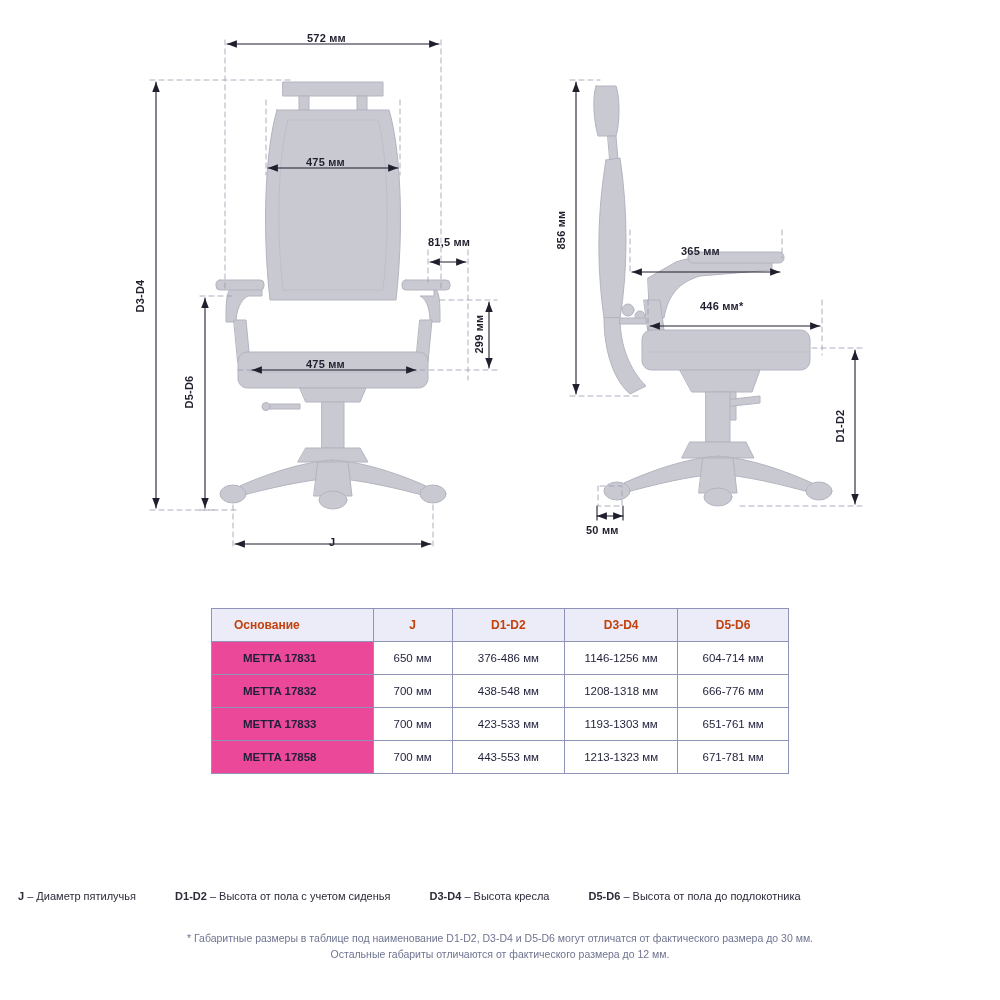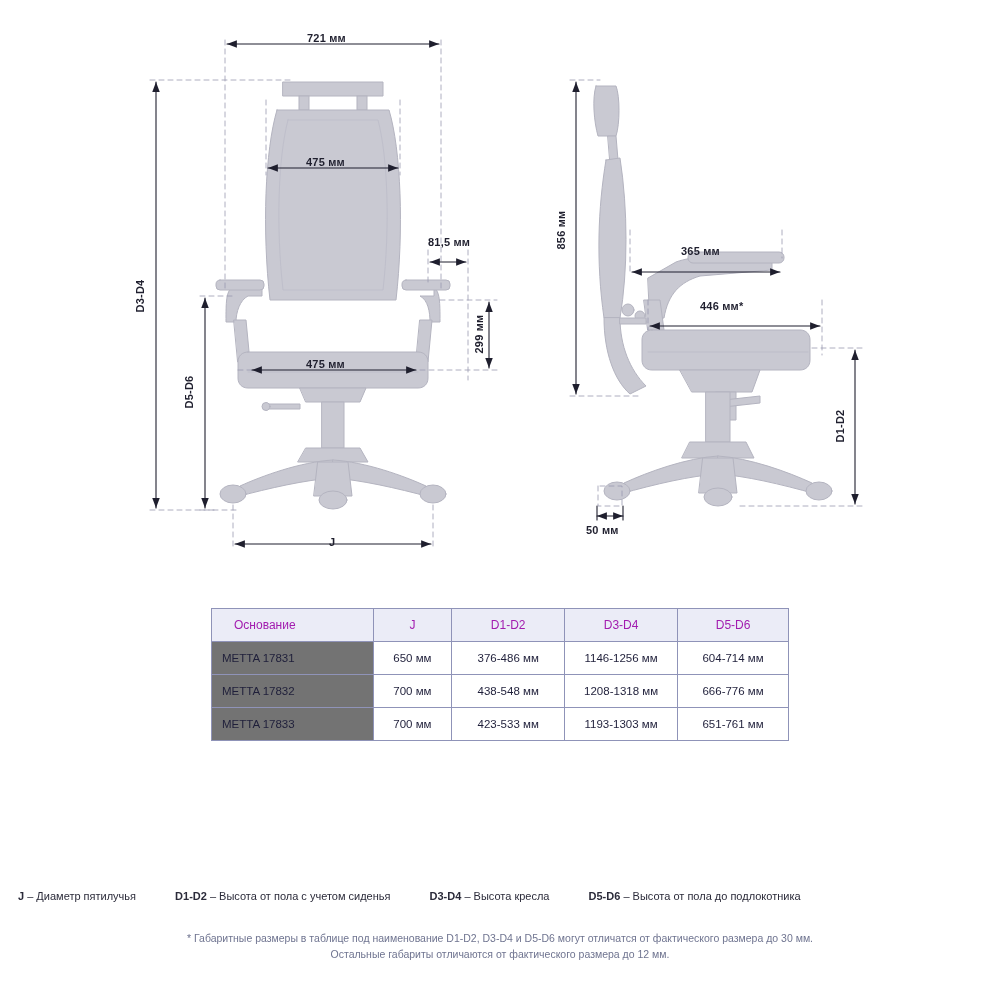--- a/index.html
+++ b/index.html
@@ -58,33 +58,34 @@
   }
   table.specs th, table.specs td {
     border: 1px solid #8f93b8;
     text-align: center;
     padding: 0;
     height: 32px;
     vertical-align: middle;
   }
   table.specs thead th {
     background: #ebecf7;
-    font-weight: normal;
+    font-weight: bold;
     font-size: 12px;
-    color: #a21caf;
+    color: #c2410c;
   }
   table.specs thead th.first {
     text-align: left;
     padding-left: 22px;
   }
   table.specs td.name {
-    background: #737373;
+    background: #ec4899;
     text-align: left;
-    padding-left: 10px;
+    padding-left: 31px;
     color: #1f1f3a;
+    font-weight: bold;
   }
   table.specs td {
     background: #ffffff;
     color: #1f1f3a;
     text-align: center;
   }
   .col-name  { width: 144px; }
   .col-j     { width: 82px; }
   .col-d12   { width: 118px; }
   .col-d34   { width: 118px; }
@@ -280,21 +281,21 @@
 
           <path d="M855,350 L855,504" marker-start="url(#arrR)" marker-end="url(#arrL)"></path>
 
           <path d="M597,516 L623,516" marker-start="url(#arrR)" marker-end="url(#arrL)"></path>
           <path d="M597,506 L597,520" stroke-dasharray="0"></path>
           <path d="M623,506 L623,520" stroke-dasharray="0"></path>
         </g>
       </g>
     </svg>
 
-    <div class="dim-label" style="left:307px; top:32px;">721 мм</div>
+    <div class="dim-label" style="left:307px; top:32px;">572 мм</div>
     <div class="dim-label" style="left:306px; top:156px;">475 мм</div>
     <div class="dim-label" style="left:428px; top:236px;">81,5 мм</div>
     <div class="dim-label" style="left:306px; top:358px;">475 мм</div>
     <div class="dim-label vert" style="left:460px; top:328px; transform:rotate(-90deg);">299 мм</div>
     <div class="dim-label vert" style="left:124px; top:290px; transform:rotate(-90deg);">D3-D4</div>
     <div class="dim-label vert" style="left:173px; top:386px; transform:rotate(-90deg);">D5-D6</div>
     <div class="dim-label" style="left:329px; top:536px;">J</div>
 
     <div class="dim-label vert" style="left:542px; top:224px; transform:rotate(-90deg);">856 мм</div>
     <div class="dim-label" style="left:681px; top:245px;">365 мм</div>
@@ -329,20 +330,27 @@
           <td>1208-1318 мм</td>
           <td>666-776 мм</td>
         </tr>
         <tr>
           <td class="name">METTA 17833</td>
           <td>700 мм</td>
           <td>423-533 мм</td>
           <td>1193-1303 мм</td>
           <td>651-761 мм</td>
         </tr>
+        <tr>
+          <td class="name">METTA 17858</td>
+          <td>700 мм</td>
+          <td>443-553 мм</td>
+          <td>1213-1323 мм</td>
+          <td>671-781 мм</td>
+        </tr>
       </tbody>
     </table>
   </div>
 
   <div class="legend">
     <span class="item"><span class="code">J</span><span> – Диаметр пятилучья</span></span>
     <span class="item"><span class="code">D1-D2</span><span> – Высота от пола с учетом сиденья</span></span>
     <span class="item"><span class="code">D3-D4</span><span> – Высота кресла</span></span>
     <span class="item"><span class="code">D5-D6</span><span> – Высота от пола до подлокотника</span></span>
   </div>

